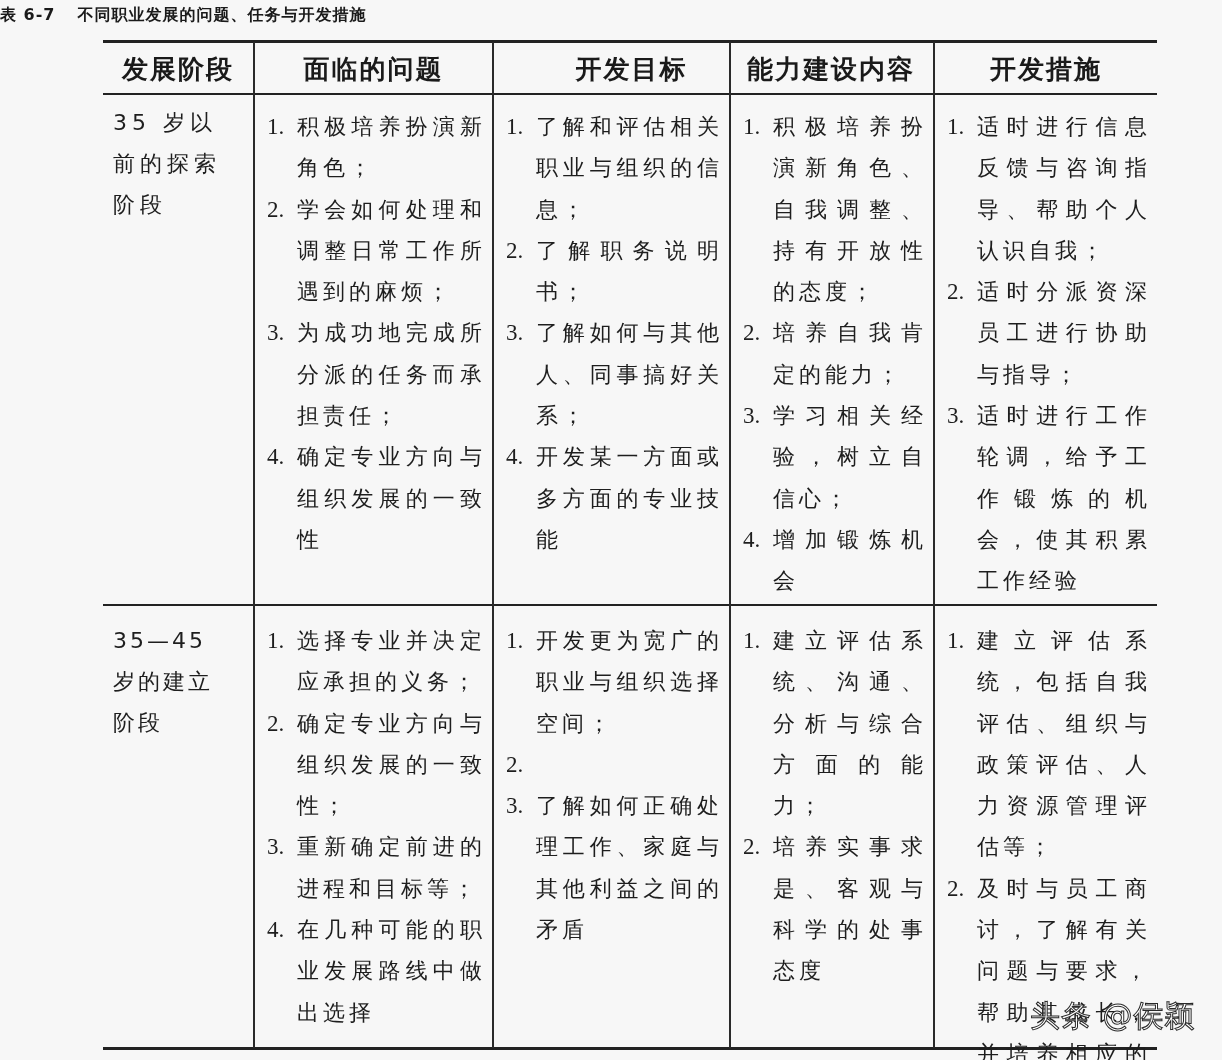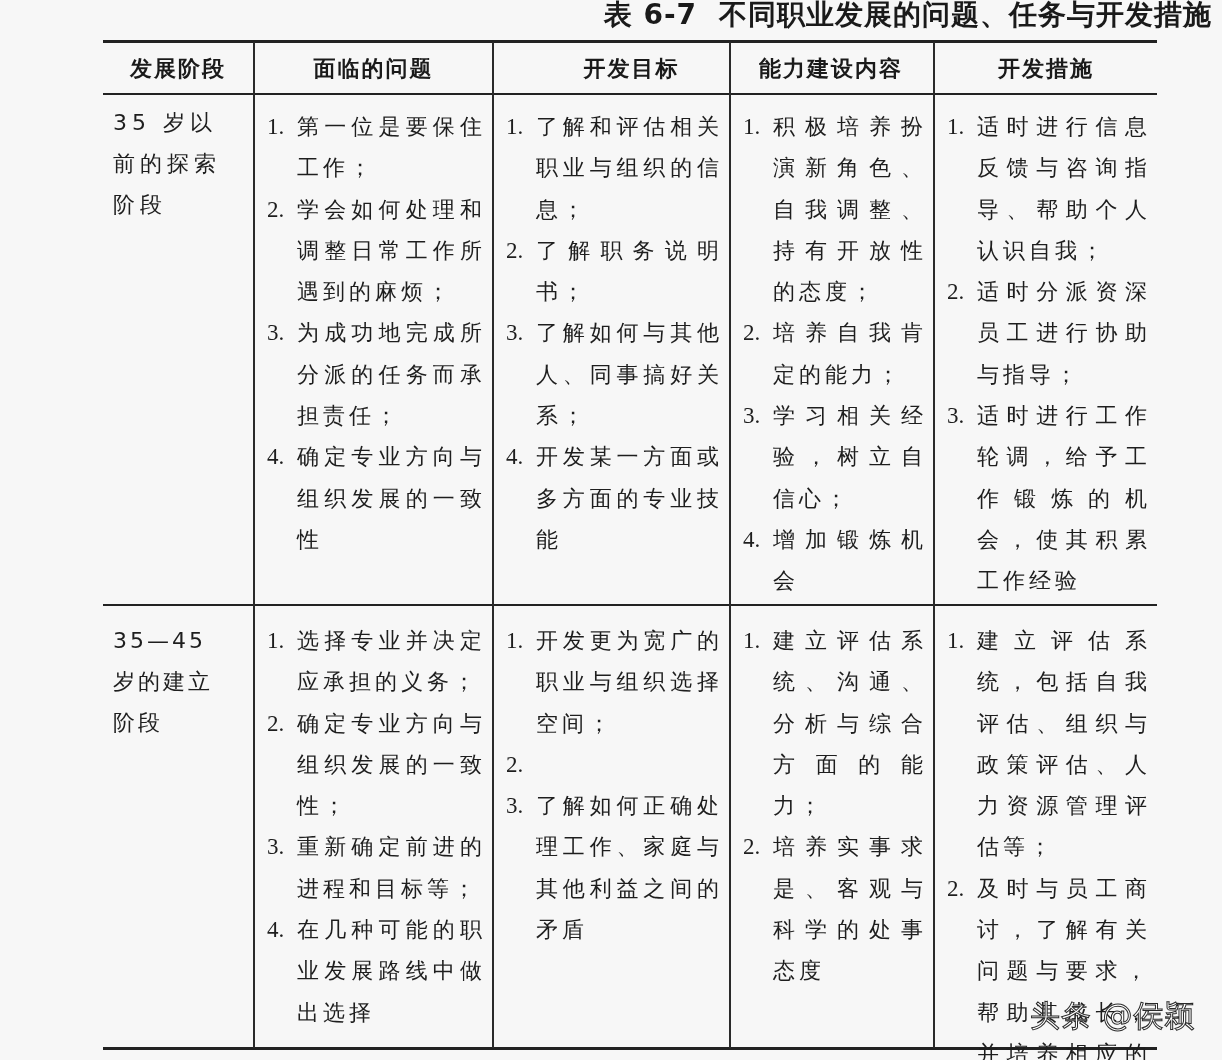--- a/index.html
+++ b/index.html
@@ -14,22 +14,22 @@
       overflow: hidden;
       font-family: "DejaVu Sans", "Liberation Sans", sans-serif;
       color: #1e1e1e;
     }
     .caption {
       position: absolute;
       left: 0;
       top: 0;
       width: 1212px;
       height: 30px;
-      text-align: right;
-      font-size: 28px;
+      text-align: left;
+      font-size: 16px;
       font-weight: bold;
       line-height: 30px;
       letter-spacing: 1px;
       color: #1a1a1a;
     }
     .caption .num {
       margin-right: 22px;
     }
     .tbl {
       position: absolute;
@@ -50,21 +50,21 @@
       position: absolute;
       width: 2px;
       background: #2a2a2a;
     }
     .cell {
       position: absolute;
       box-sizing: border-box;
     }
     .hdr {
       text-align: center;
-      font-size: 22px;
+      font-size: 26px;
       font-weight: bold;
       line-height: 54px;
       letter-spacing: 2px;
       color: #1a1a1a;
     }
     .stage {
       font-size: 22px;
       line-height: 41px;
       padding-left: 10px;
       padding-right: 18px;
@@ -128,21 +128,21 @@
   <div class="cell hdr" style="left:152px; top:2px; width:237px; height:52px;">面临的问题</div>
   <div class="cell hdr" style="left:391px; top:2px; width:235px; height:52px;padding-left:40px;">开发目标</div>
   <div class="cell hdr" style="left:628px; top:2px; width:200px; height:52px;">能力建设内容</div>
   <div class="cell hdr" style="left:832px; top:2px; width:222px; height:52px;">开发措施</div>
 
   <div class="cell stage" style="left:0; top:62px; width:150px;">35 岁以前的探索阶段</div>
 
   <div class="cell list" style="left:152px; top:58px; width:237px;">
     <div class="item">
         <span class="n">1.</span>
-        <span class="t">第一位是要保住工作；</span>
+        <span class="t">积极培养扮演新角色；</span>
       </div>
     <div class="item">
         <span class="n">2.</span>
         <span class="t">学会如何处理和调整日常工作所遇到的麻烦；</span>
       </div>
     <div class="item">
         <span class="n">3.</span>
         <span class="t">为成功地完成所分派的任务而承担责任；</span>
       </div>
     <div class="item">

